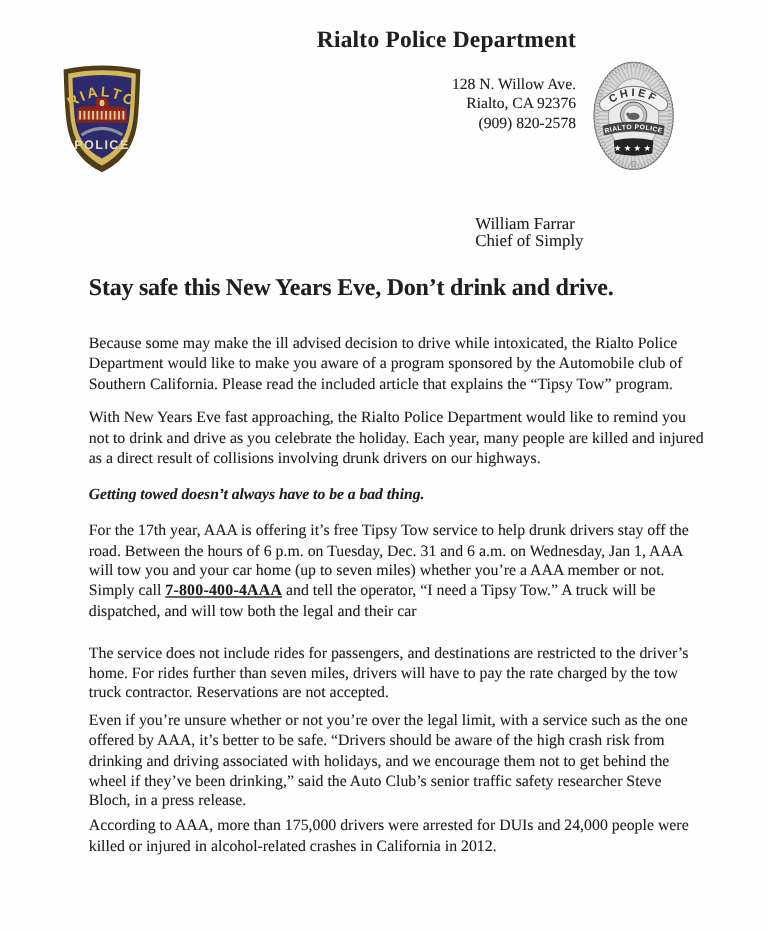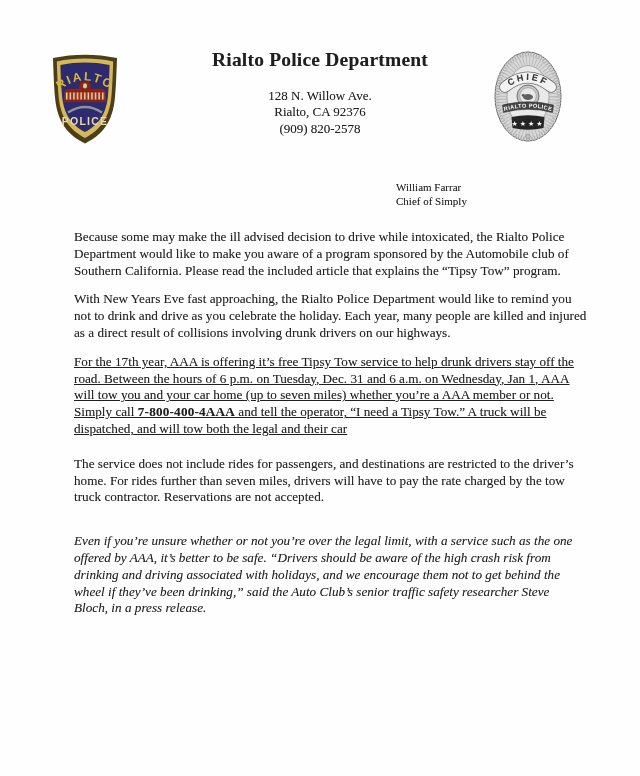--- a/index.html
+++ b/index.html
@@ -11,37 +11,37 @@
     font-family: "Liberation Serif", serif;
     color: #1f1f1f;
     overflow: hidden;
     text-shadow: 0 0 0.5px rgba(40,40,40,0.35);
   }
 
   
   .patch-wrap { position: absolute; left: 47px; top: 51px; width: 76px; height: 95px; }
   .badge-wrap { position: absolute; left: 492px; top: 50px; width: 72px; height: 96px; }
 
-  .center-block { position: absolute; left: 160px; top: 48px; width: 320px; text-align: center; }
+  .center-block { position: absolute; left: 160px; top: 22px; width: 320px; text-align: right; }
   .doc-title {
     margin: 0 0 17px 0;
     font-size: 19.5px;
     line-height: 23px;
     font-weight: bold;
     letter-spacing: 0.2px;
   }
   .address {
     font-size: 13px;
     line-height: 16.4px;
     white-space: pre-line;
   }
 
   .signatory {
     position: absolute; left: 396px; top: 181px;
-    font-size: 11px; line-height: 13.5px;
+    font-size: 14px; line-height: 13.5px;
   }
   .signatory div { margin: 0; }
 
   
   .main { position: absolute; left: 74px; top: 229px; width: 560px; }
   .headline {
     margin: 0 0 26px 0;
     font-size: 20px;
     line-height: 23px;
     font-weight: bold;
@@ -55,23 +55,23 @@
   }
   .subhead {
     margin: 0 0 14px 0;
     font-size: 13px;
     line-height: 17px;
     font-weight: bold;
     font-style: italic;
     white-space: pre-line;
   }
   .mb12 { margin-bottom: 12px; }
-  .mb18 { margin-bottom: 18px; text-decoration: underline; }
-  .mb11 { margin-bottom: 27px; }
-  .mb8  { margin-bottom: 4px; font-style: italic; }
+  .mb18 { margin-bottom: 18px; }
+  .mb11 { margin-bottom: 6px; }
+  .mb8  { margin-bottom: 4px; }
   .phone { font-weight: bold; text-decoration: underline; letter-spacing: 0.2px; }
 
   svg text, svg textPath { font-family: "Liberation Sans", sans-serif; }
 </style>
 </head>
 <body>
 
 <div class="page">
 
   <div class="patch-wrap">
@@ -127,41 +127,45 @@
       <circle cx="36" cy="86.5" r="2.2" fill="#c2c2c2" stroke="#7a7a7a" stroke-width="0.5"></circle>
     </svg>
   </div>
 
   <div class="signatory">
     <div>William Farrar</div>
     <div>Chief of Simply</div>
   </div>
 
   <main class="main">
+    <h2 class="headline">Stay safe this New Years Eve, Don’t drink and drive.</h2>
 
     <p class="par mb12">Because some may make the ill advised decision to drive while intoxicated, the Rialto Police
 Department would like to make you aware of a program sponsored by the Automobile club of
 Southern California. Please read the included article that explains the “Tipsy Tow” program.</p>
 
     <p class="par mb12">With New Years Eve fast approaching, the Rialto Police Department would like to remind you
 not to drink and drive as you celebrate the holiday. Each year, many people are killed and injured
 as a direct result of collisions involving drunk drivers on our highways.</p>
 
+    <h3 class="subhead">Getting towed doesn’t always have to be a bad thing.</h3>
 
     <p class="par mb18"><span>For the 17th year, AAA is offering it’s free Tipsy Tow service to help drunk drivers stay off the
 road. Between the hours of 6 p.m. on Tuesday, Dec. 31 and 6 a.m. on Wednesday, Jan 1, AAA
 will tow you and your car home (up to seven miles) whether you’re a AAA member or not.
 Simply call </span><span class="phone">7-800-400-4AAA</span><span> and tell the operator, “I need a Tipsy Tow.” A truck will be
 dispatched, and will tow both the legal and their car</span></p>
 
     <p class="par mb11">The service does not include rides for passengers, and destinations are restricted to the driver’s
 home. For rides further than seven miles, drivers will have to pay the rate charged by the tow
 truck contractor. Reservations are not accepted.</p>
 
     <p class="par mb8">Even if you’re unsure whether or not you’re over the legal limit, with a service such as the one
 offered by AAA, it’s better to be safe. “Drivers should be aware of the high crash risk from
 drinking and driving associated with holidays, and we encourage them not to get behind the
 wheel if they’ve been drinking,” said the Auto Club’s senior traffic safety researcher Steve
 Bloch, in a press release.</p>
 
+    <p class="par">According to AAA, more than 175,000 drivers were arrested for DUIs and 24,000 people were
+killed or injured in alcohol-related crashes in California in 2012.</p>
   </main>
 
 </div>
 
 </body></html>

